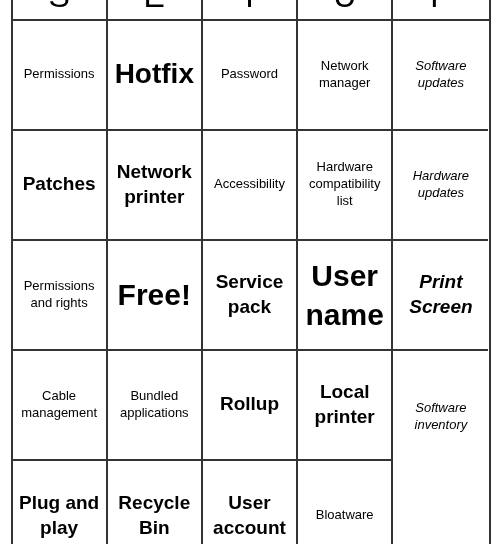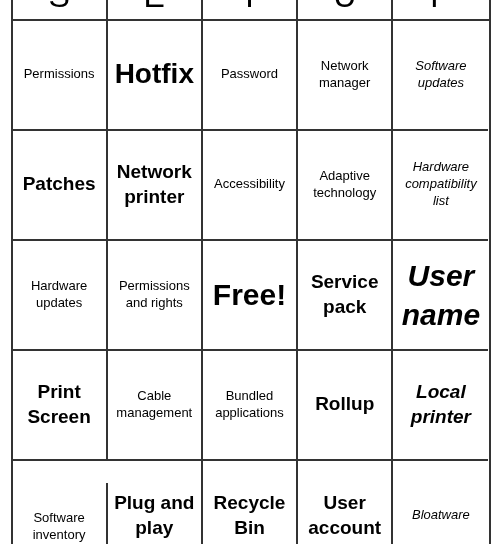--- a/index.html
+++ b/index.html
@@ -100,23 +100,20 @@
       <div class="cell">
         <span class="cell-text medium">Patches</span>
       </div>
       <div class="cell">
         <span class="cell-text medium">Network printer</span>
       </div>
       <div class="cell">
         <span class="cell-text">Accessibility</span>
       </div>
       <div class="cell">
-        <span class="cell-text">Adaptive technology</span>
-      </div>
-      <div class="cell">
         <span class="cell-text">Hardware compatibility list</span>
       </div>
       <div class="cell">
         <span class="cell-text">Hardware updates</span>
       </div>
       <div class="cell">
         <span class="cell-text">Permissions and rights</span>
       </div>
       <div class="cell">
         <span class="cell-text xlarge">Free!</span>

